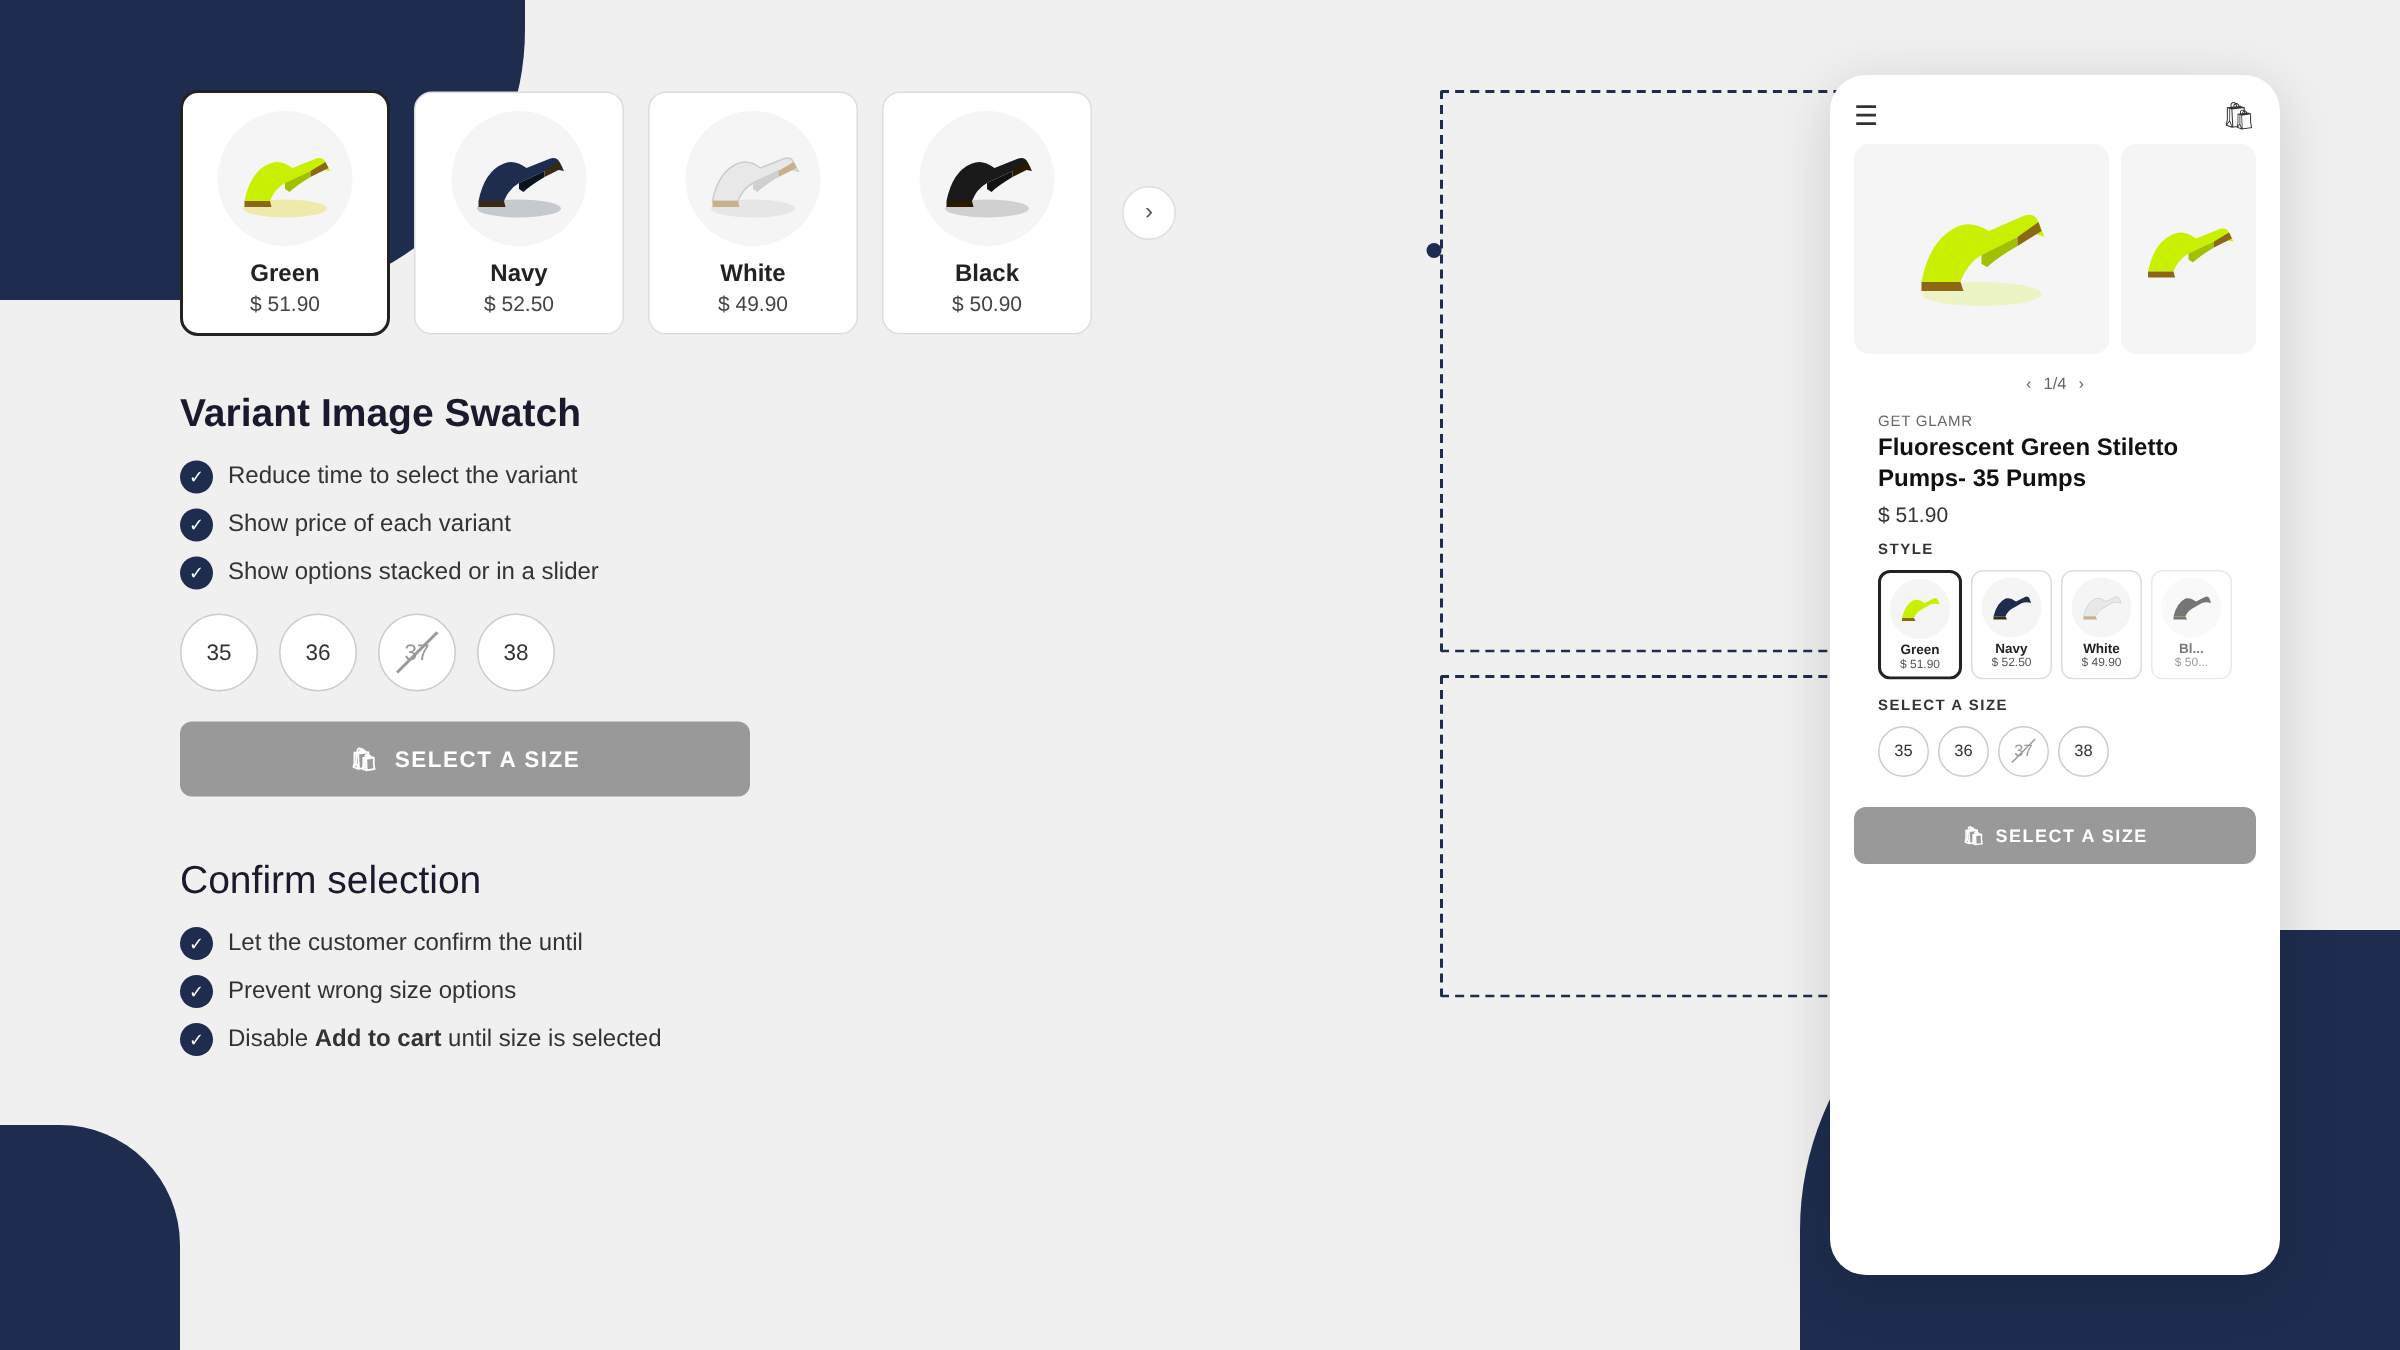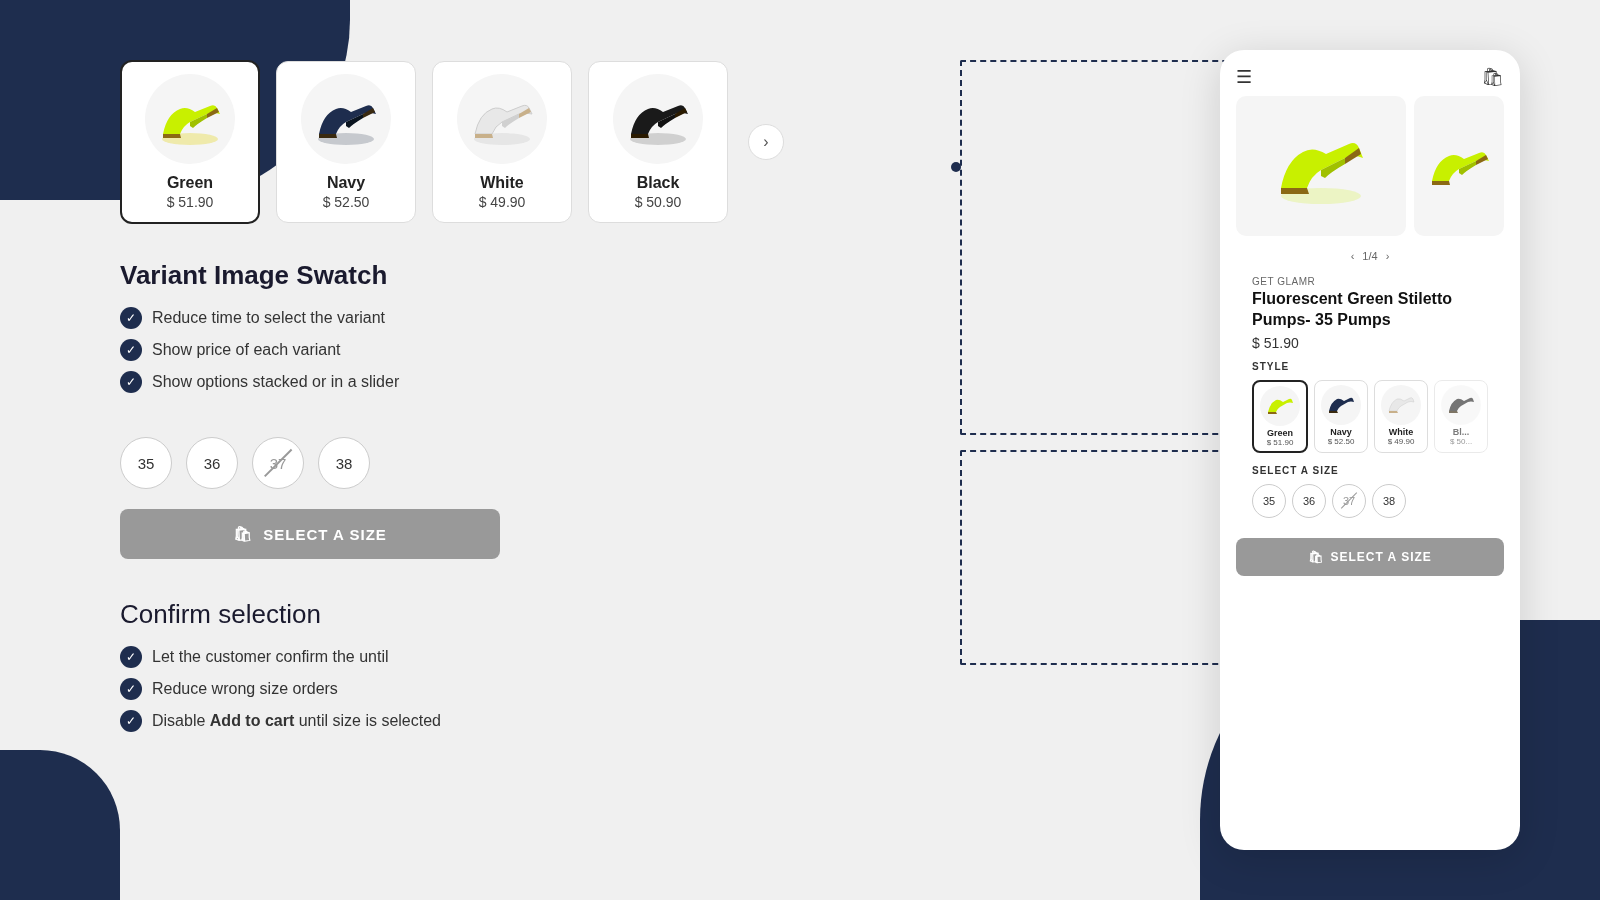--- a/index.html
+++ b/index.html
@@ -110,21 +110,21 @@
       border: 1.5px solid #ddd;
       display: flex; align-items: center; justify-content: center;
       cursor: pointer;
       font-size: 16px;
       color: #555;
       margin-left: 4px;
     }
 
     
     .feature-section {
-      margin-bottom: 44px;
+      margin-bottom: 16px;
     }
     .feature-title {
       font-size: 26px;
       font-weight: 700;
       color: #1a1a2e;
       margin-bottom: 16px;
     }
     .feature-list {
       list-style: none;
       display: flex;
@@ -525,21 +525,21 @@
 
     <div class="confirm-section">
       <h2 class="confirm-title">Confirm selection</h2>
       <ul class="feature-list">
         <li>
           <span class="check-icon">✓</span>
           <span>Let the customer confirm the until</span>
         </li>
         <li>
           <span class="check-icon">✓</span>
-          <span>Reduce wrong size orders</span>
+          <span>Prevent wrong size options</span>
         </li>
         <li>
           <span class="check-icon">✓</span>
           <span>Disable <strong>Add to cart</strong> until size is selected</span>
         </li>
       </ul>
     </div>
 
   </div>
 

